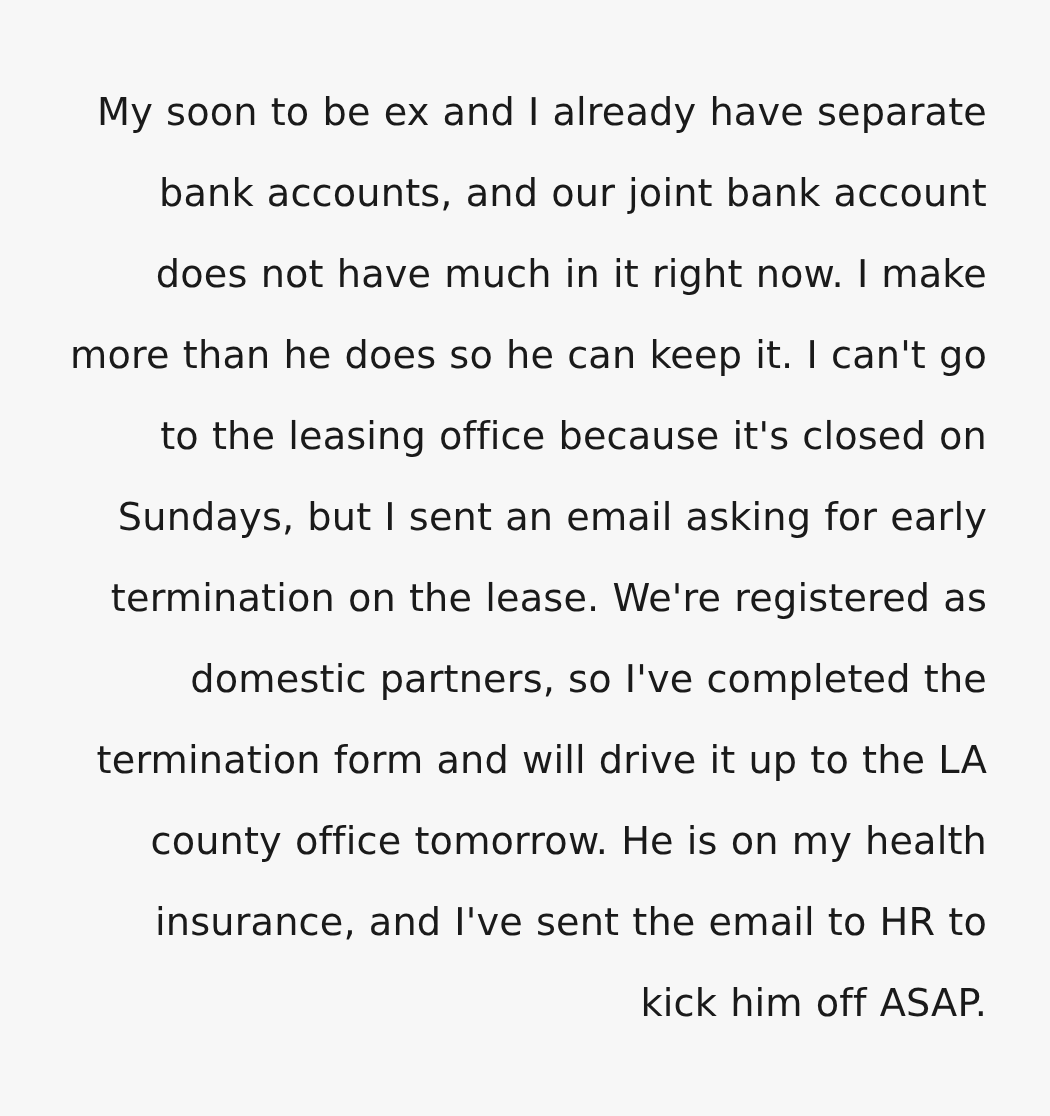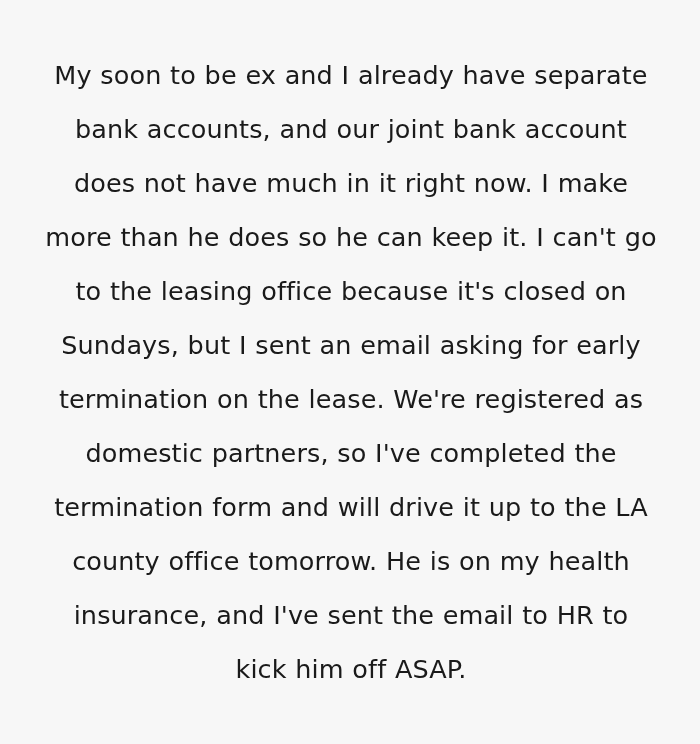--- a/index.html
+++ b/index.html
@@ -21,21 +21,21 @@
     background: #f7f7f7;
     display: block;
     overflow: hidden;
   }
   .body-text {
     font-size: 25.5px;
     line-height: 54px;
     color: #1a1a1a;
     letter-spacing: 0.1px;
     word-spacing: 0.5px;
-    text-align: center;
+    text-align: right;
     white-space: normal;
   }
 </style>
 </head>
 <body>
 
 <div class="page">
   <p class="body-text">My soon to be ex and I already have separate bank accounts, and our joint bank account does not have much in it right now. I make more than he does so he can keep it. I can't go to the leasing office because it's closed on Sundays, but I sent an email asking for early termination on the lease. We're registered as domestic partners, so I've completed the termination form and will drive it up to the LA county office tomorrow. He is on my health insurance, and I've sent the email to HR to kick him off ASAP.</p>
 </div>
 

